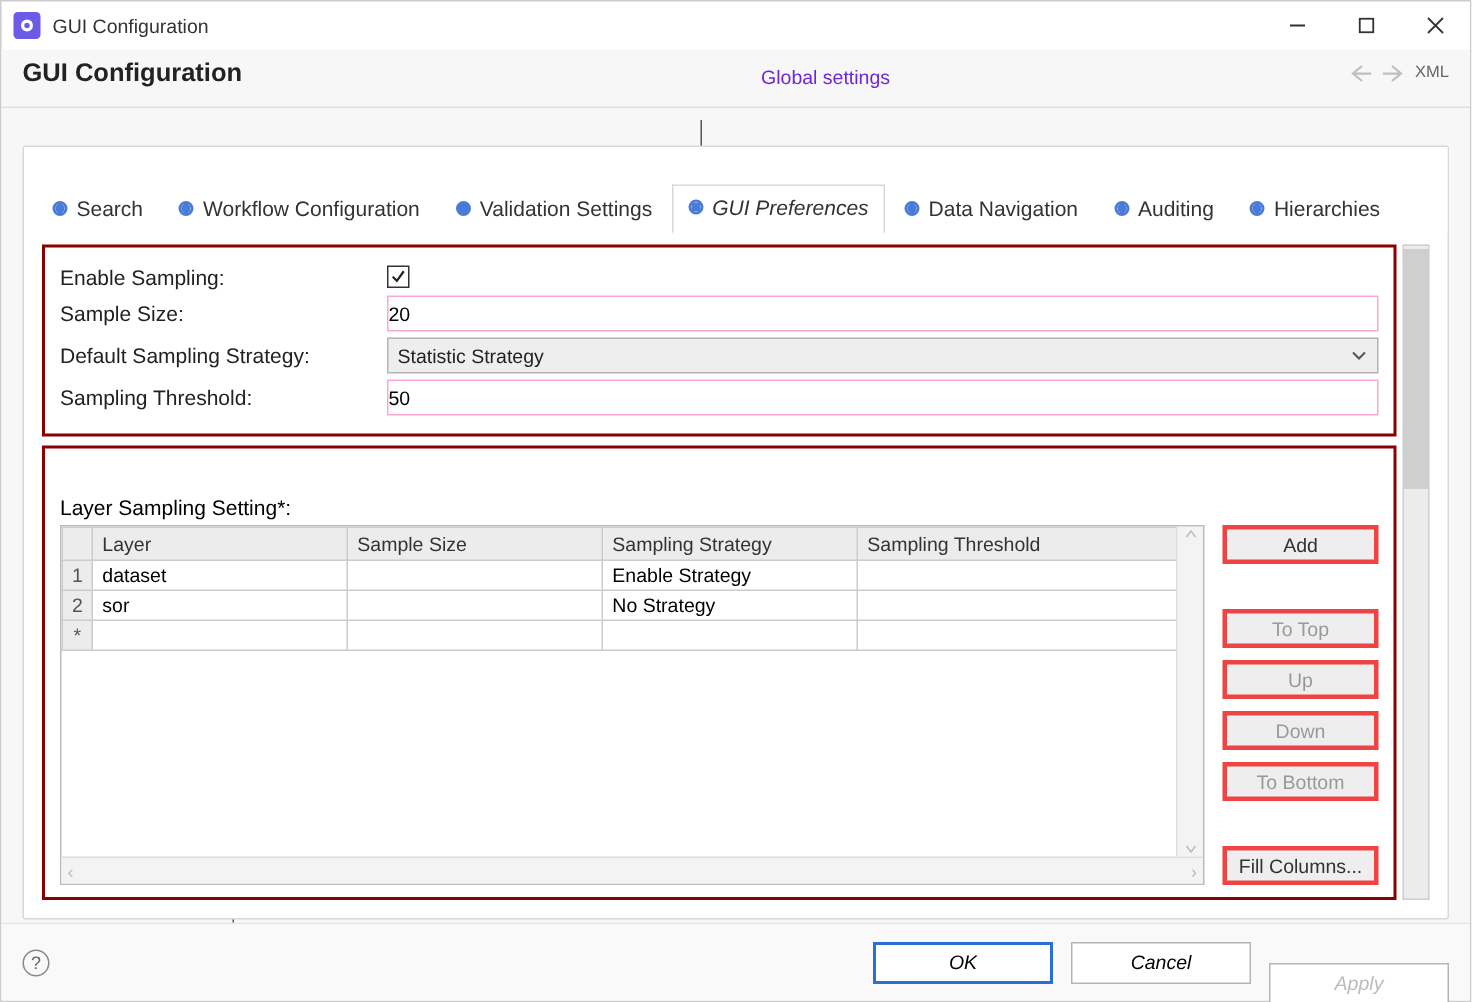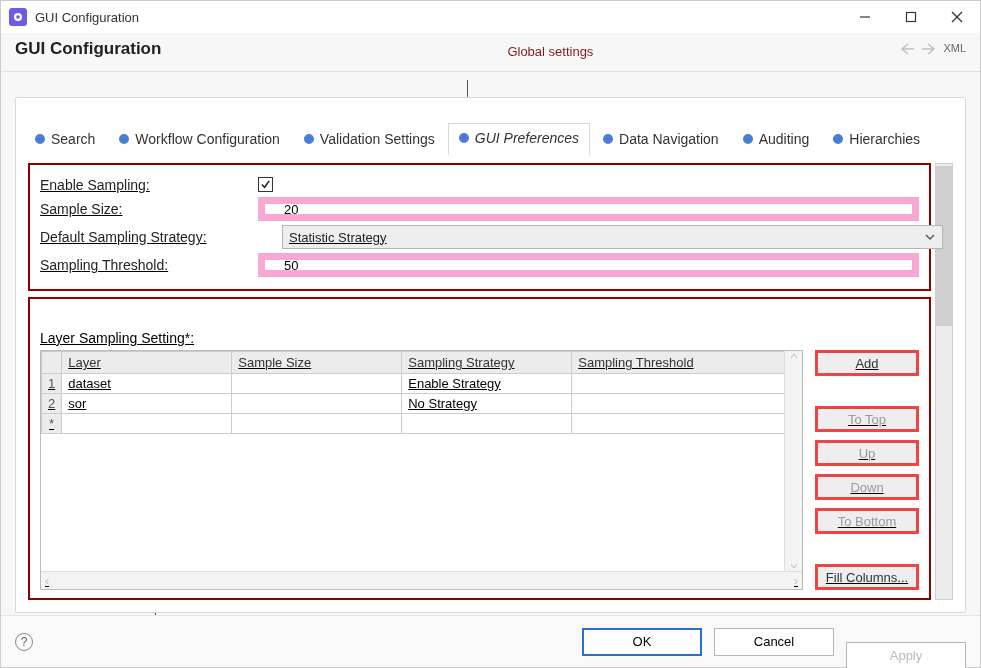--- a/index.html
+++ b/index.html
@@ -7,40 +7,40 @@
   .window { width: 981px; height: 668px; border: 1px solid #ccc; display: flex; flex-direction: column; background: #fff; }
   .titlebar { height: 32px; display: flex; align-items: center; padding: 0 0 0 8px; }
   .titlebar .app-icon { width: 18px; height: 18px; background: #6b5be6; border-radius: 3px; display: flex; align-items: center; justify-content: center; margin-right: 8px; }
   .titlebar .app-icon svg { width: 10px; height: 10px; }
   .titlebar .title { font-size: 13px; color: #333; }
   .titlebar .spacer { flex: 1; }
   .win-btn { width: 46px; height: 32px; display: flex; align-items: center; justify-content: center; }
   .win-btn svg { stroke: #333; }
   .header-row { display: flex; align-items: center; padding: 6px 14px 12px 14px; border-bottom: 1px solid #e0e0e0; background: #f7f7f7; }
   .header-row .page-title { font-size: 17px; font-weight: 600; color: #222; flex: 0 0 auto; margin-right: 40px; }
-  .header-row .tab-caption { flex: 1; text-align: center; font-size: 13px; color: #7f1d1d; position: relative; top: 2px; }
+  .header-row .tab-caption { flex: 1; text-align: center; font-size: 13px; color: #6d28d9; position: relative; top: 2px; }
   .header-right { display: flex; gap: 6px; }
   .nav-arrow { width: 16px; height: 14px; opacity: 0.5; }
   .xml-label { font-size: 11px; color: #666; }
   .body { flex: 1; position: relative; padding: 14px 14px 0 14px; overflow: hidden; background:#f7f7f7; }
   .tabs-outer { background:#fff; border:1px solid #d8d8d8; border-radius:2px; padding: 0; }
   .tabs-row { display: flex; align-items: center; background: #fff; padding: 8px 8px 0 8px; gap: 2px; font-size: 14px; }
   .tab { display: flex; align-items: center; padding: 6px 10px 8px 10px; color: #333; cursor: default; border: 1px solid transparent; border-bottom: none; position: relative; top:1px;margin-top:16px; }
   .tab .radio-dot { width: 10px; height: 10px; border-radius: 50%; border: 2px solid #4a7bd6; margin-right: 6px; background: radial-gradient(circle at center, #4a7bd6 0 3px, transparent 3px); }
   .tab.active { background: #fff; border-color: #d8d8d8; border-bottom: 2px solid #fff; font-style: italic; }
-  .panel-area { padding: 8px 12px 12px 12px; display:flex;text-decoration:underline; }
+  .panel-area { padding: 8px 12px 12px 12px; display:flex; }
   .panel-col { flex:1; }
   .caption-connector-top { height: 18px; border-left: 1px solid #555; margin-left: 452px; margin-top: -6px; margin-bottom: -1px; }
   .group-box { border: 2px solid #8b0000; padding: 8px 10px; }
   .group-box + .group-box { margin-top: 6px; }
   .field-row { display: flex; align-items: center; margin: 4px 0; font-size: 14px; color: #222; }
   .field-row .lbl { width: 218px; }
   .field-row .ctrl { flex: 1; }
-  input.text { width: 100%; height: 24px; border: 7px solid #f9a8d4; padding: 0 19px; font-size: 13px; }
-  .select { width: 100%; height: 24px; border: 1px solid #b5b5b5; background: #eee; display: flex; align-items: center; padding: 0 6px; font-size: 13px; position: relative; margin-left: 24px; }
+  input.text { width: 100%; height: 24px; border: 1px solid #f9a8d4; padding: 0 0; font-size: 13px; }
+  .select { width: 100%; height: 24px; border: 1px solid #b5b5b5; background: #eee; display: flex; align-items: center; padding: 0 6px; font-size: 13px; position: relative; }
   .select .chev { position: absolute; right: 6px; top: 5px; }
   .check { width: 15px; height: 15px; border: 1px solid #333; display:inline-flex; align-items:center; justify-content:center; }
   .check svg { width: 11px; height: 11px; }
   .ls-label { font-size: 14px; margin-bottom: 4px; margin-top: 23px; }
   .ls-inner { display:flex; gap:12px; }
   .grid-wrap { flex:1; border:1px solid #bbb; height: 240px; display:flex; flex-direction:column; }
   .grid-scroll { flex:1; overflow:hidden; position:relative; }
   table.grid { border-collapse: collapse; width: 100%; font-size: 13px; }
   table.grid th, table.grid td { border: 1px solid #ccc; text-align: left; padding: 2px 6px; font-weight: normal; background:#f2f2f2; }
   table.grid th { background: #ececec; color:#333; height:22px; }
@@ -52,21 +52,21 @@
   .btn { height:26px; border:3px solid #ef4444; background:#eee; font-size:13px; color:#333; display:flex; align-items:center; justify-content:center; }
   .btn.disabled { color:#999; }
   .btn-col .gap { height:14px; }
   .side-scroll { width:18px; margin-left:4px; background:#ececec; border:1px solid #cfcfcf; display:flex; flex-direction:column; }
   .side-scroll .thumb { background:#cfcfcf; height:160px; margin-top:2px;}
   .caption-connector-bottom { height: 32px; border-left: 1px solid #555; margin-left: 140px; margin-top: 0; }
   .caption-bottom { font-size: 13px; color:#333; text-align:center; width:80px; margin-left: 102px; line-height:1.2; }
   .footer { height: 52px; border-top: 1px solid #e5e5e5; display:flex; align-items:center; padding: 0 14px; background:#f9f9f9; }
   .help-icon { width:18px; height:18px; border:1.5px solid #888; border-radius:50%; display:flex; align-items:center; justify-content:center; color:#666; font-size:12px; }
   .footer .spacer { flex:1; }
-  .dlg-btn { width:120px; height:28px; border:1px solid #b5b5b5; background:#fff; margin-left:12px; font-size:13px; display:flex; align-items:center; justify-content:center; }
+  .dlg-btn { width:120px; height:28px; border:1px solid #b5b5b5; background:#fff; margin-left:12px; font-size:13px; display:flex; align-items:center; justify-content:center;font-style:italic; }
   .dlg-btn.primary { border:2px solid #2a6fd6; }
   .dlg-btn.disabled { color:#bbb;margin-top:28px; }
 </style>
 </head>
 <body>
 
 <div class="window">
 
   <div class="titlebar">
     <div class="app-icon">

